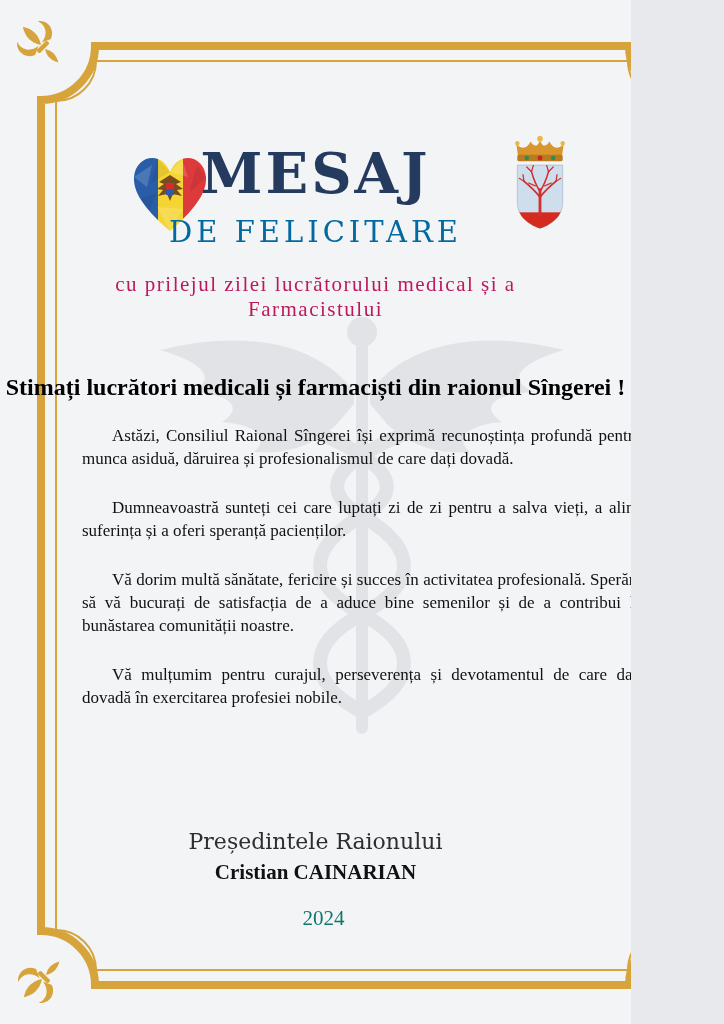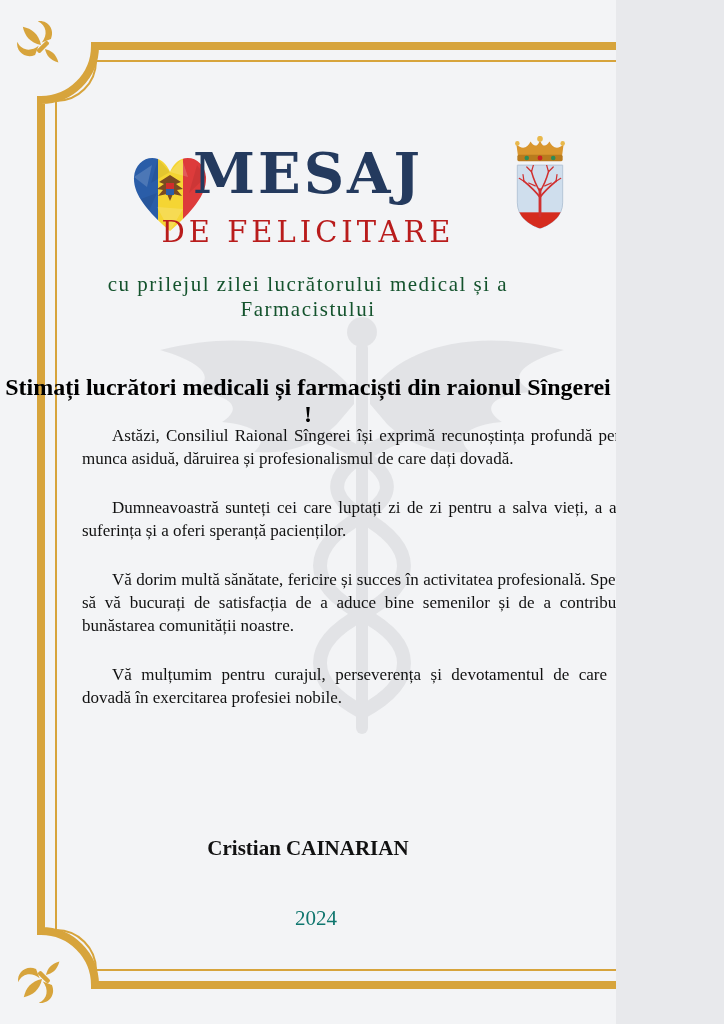--- a/index.html
+++ b/index.html
@@ -3,38 +3,39 @@
 <meta charset="utf-8">
 <style>
   html,body{margin:0;padding:0;background:#e8e9ec;}
   .page{
     position:relative;
     width:616px;height:1024px;
     background:#F3F4F6;
     overflow:hidden;
     font-family:"Liberation Serif", serif;
     color:#111;
+    padding-left:15px;
   }
   .abs{position:absolute;}
   svg{display:block;}
   
   .title{
     left:0;right:0;top:142px;text-align:center;
     font-family:"DejaVu Serif", serif;
     font-weight:bold;font-size:56px;line-height:62px;
     color:#243A5E;letter-spacing:3px;
   }
   .subtitle{
     left:0;right:0;top:216px;text-align:center;
     font-family:"DejaVu Serif", serif;
-    font-size:29px;line-height:32px;color:#b91c1c;letter-spacing:4px;
+    font-size:29px;line-height:32px;color:#0369a1;letter-spacing:4px;
   }
   .occasion{
     left:0;right:0;top:272px;text-align:center;
-    font-size:21px;line-height:25px;color:#14532d;letter-spacing:1.5px;
+    font-size:21px;line-height:25px;color:#be185d;letter-spacing:1.5px;
   }
   .salutation{
     left:0;right:0;top:374px;text-align:center;
     font-weight:bold;font-size:24px;color:#000;
   }
   .bodytext{
     left:82px;top:424px;width:560px;
     font-size:17px;line-height:23px;text-align:justify;
   }
   .bodytext p{margin:0 0 26px 0;text-indent:30px;}
@@ -195,17 +196,18 @@
 
   <div class="abs salutation">Stimați lucrători medicali și farmaciști din raionul Sîngerei !</div>
   <div class="abs bodytext">
     <p>Astăzi, Consiliul Raional Sîngerei își exprimă recunoștința profundă pentru munca asiduă, dăruirea și profesionalismul de care dați dovadă.</p>
     <p>Dumneavoastră sunteți cei care luptați zi de zi pentru a salva vieți, a alina suferința și a oferi speranță pacienților.</p>
     <p>Vă dorim multă sănătate, fericire și succes în activitatea profesională. Sperăm să vă bucurați de satisfacția de a aduce bine semenilor și de a contribui la bunăstarea comunității noastre.</p>
     <p>Vă mulțumim pentru curajul, perseverența și devotamentul de care dați dovadă în exercitarea profesiei nobile.</p>
   </div>
 
   <div class="abs sign">
+    <div class="sig-title">Președintele Raionului</div>
     <div class="sig-name">Cristian CAINARIAN</div>
   </div>
   <div class="abs year">2024</div>
 
 </div>
 
 </body></html>

